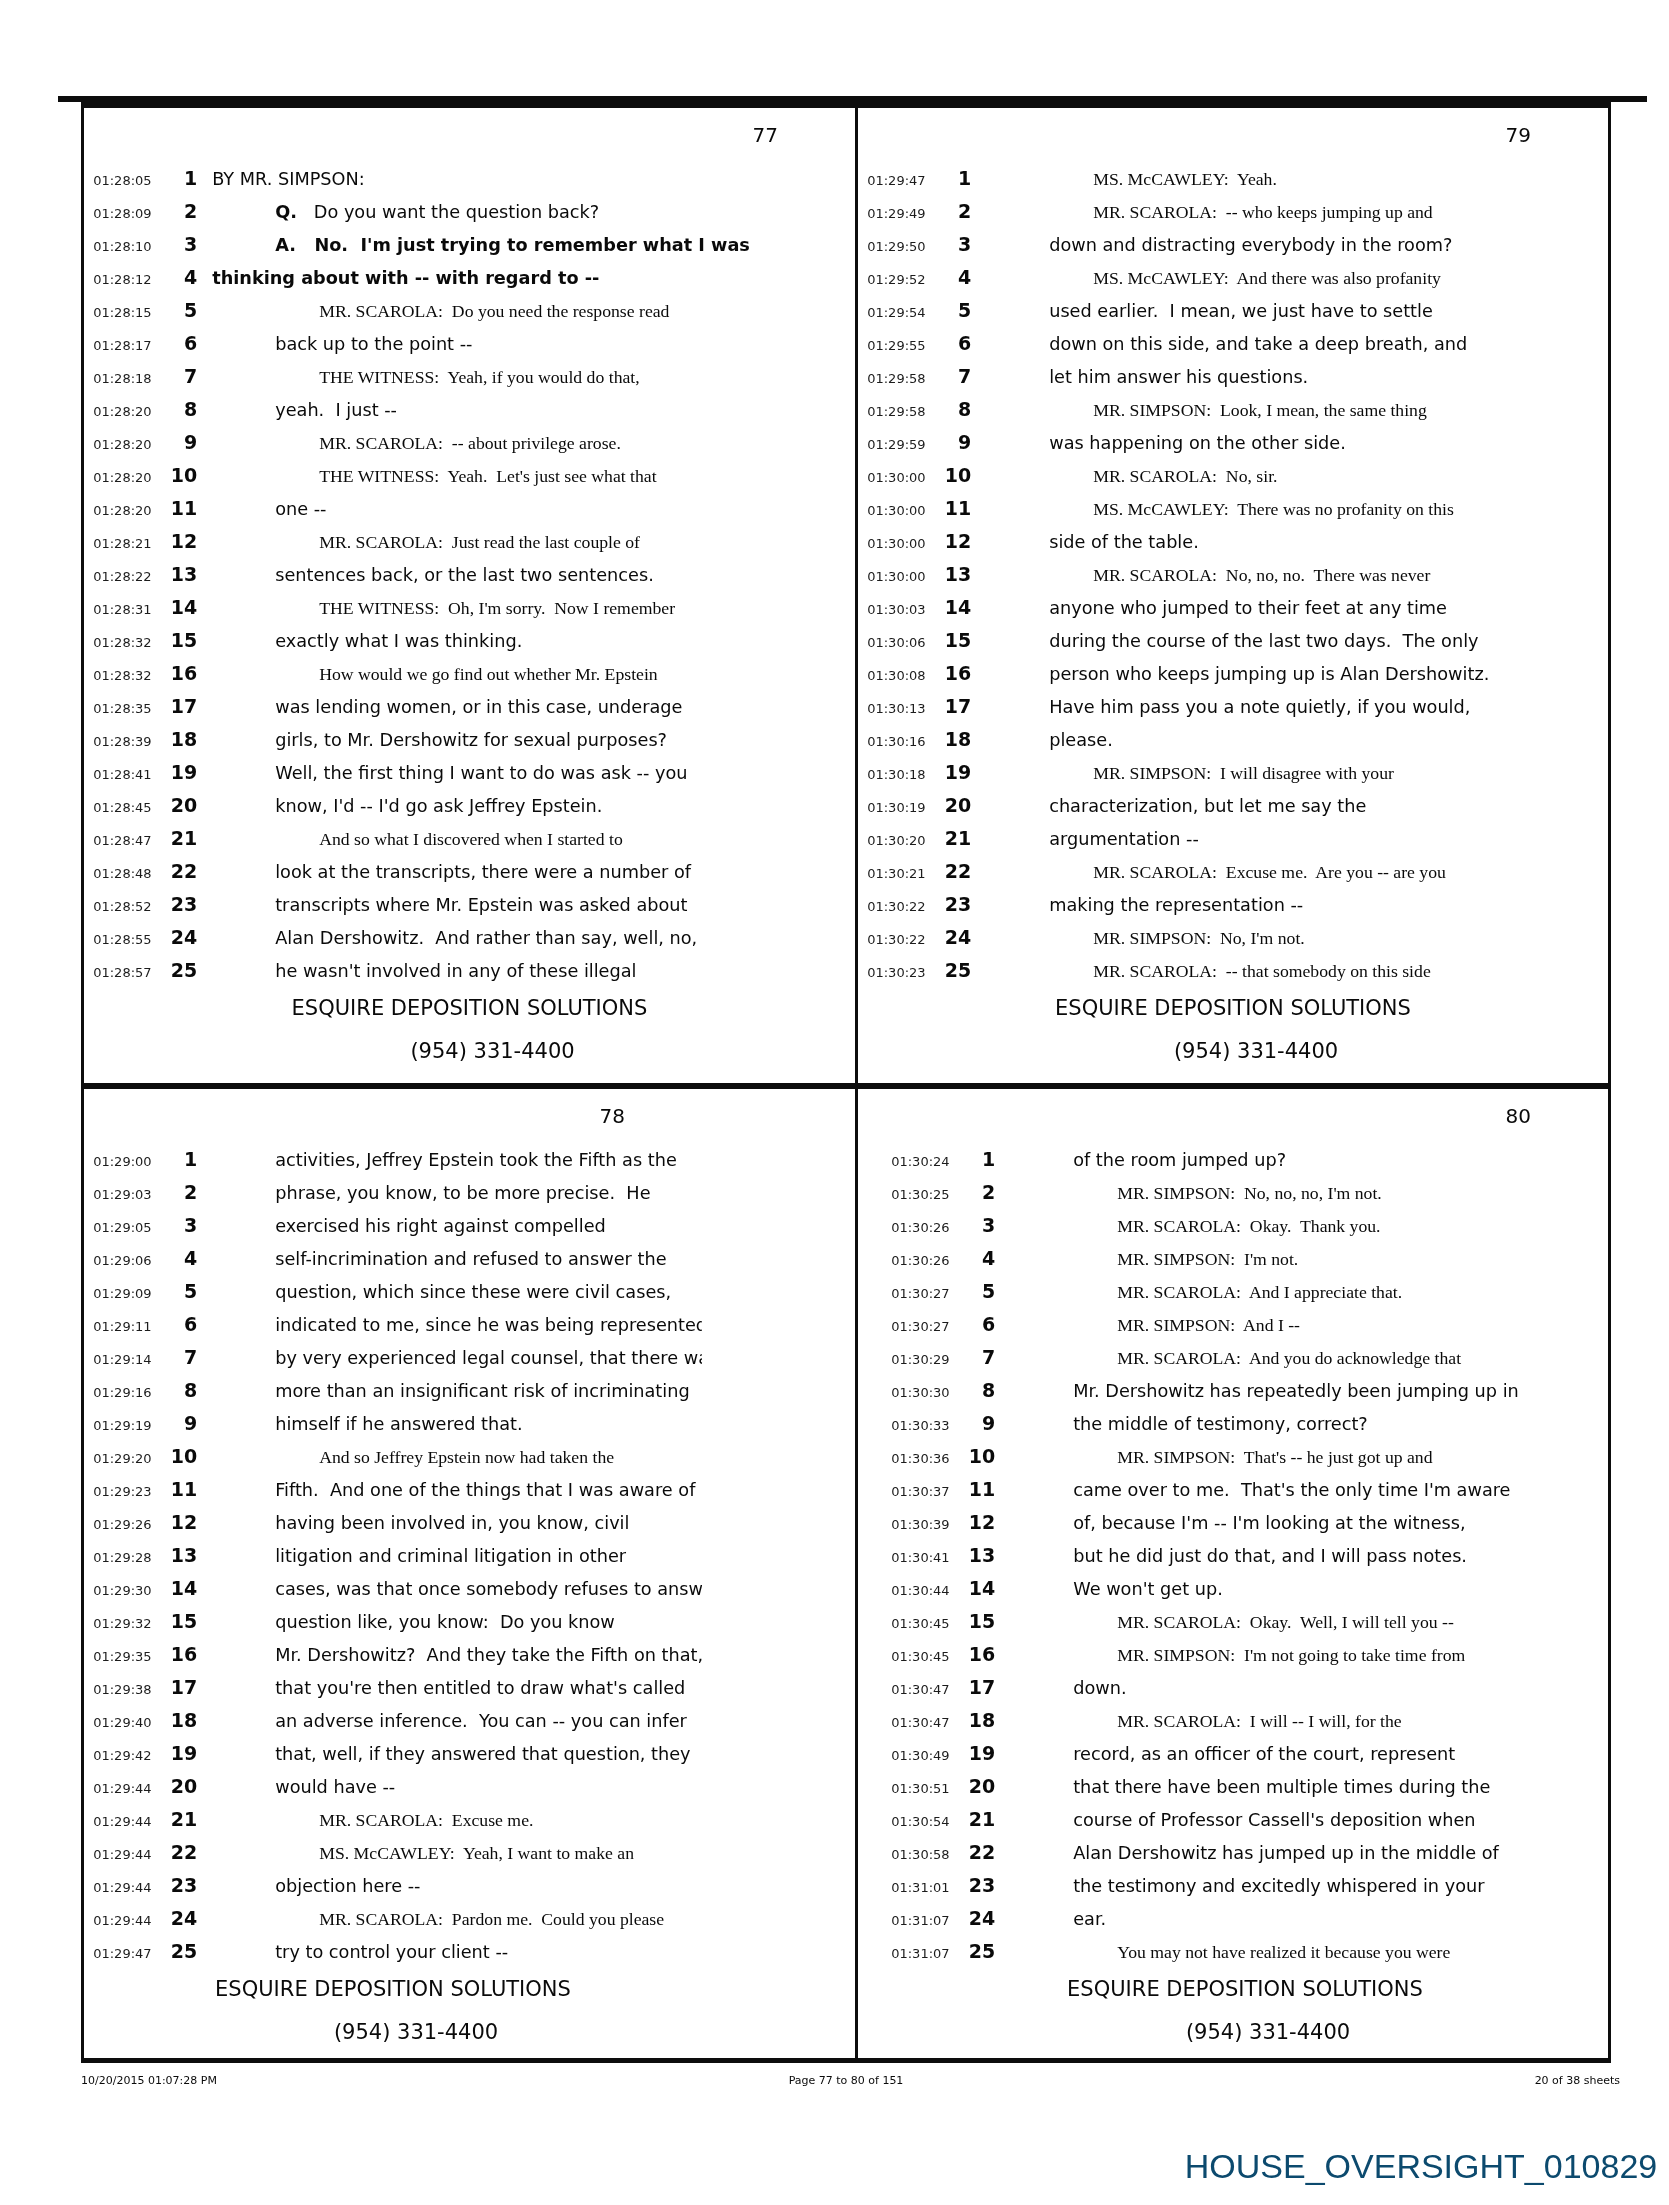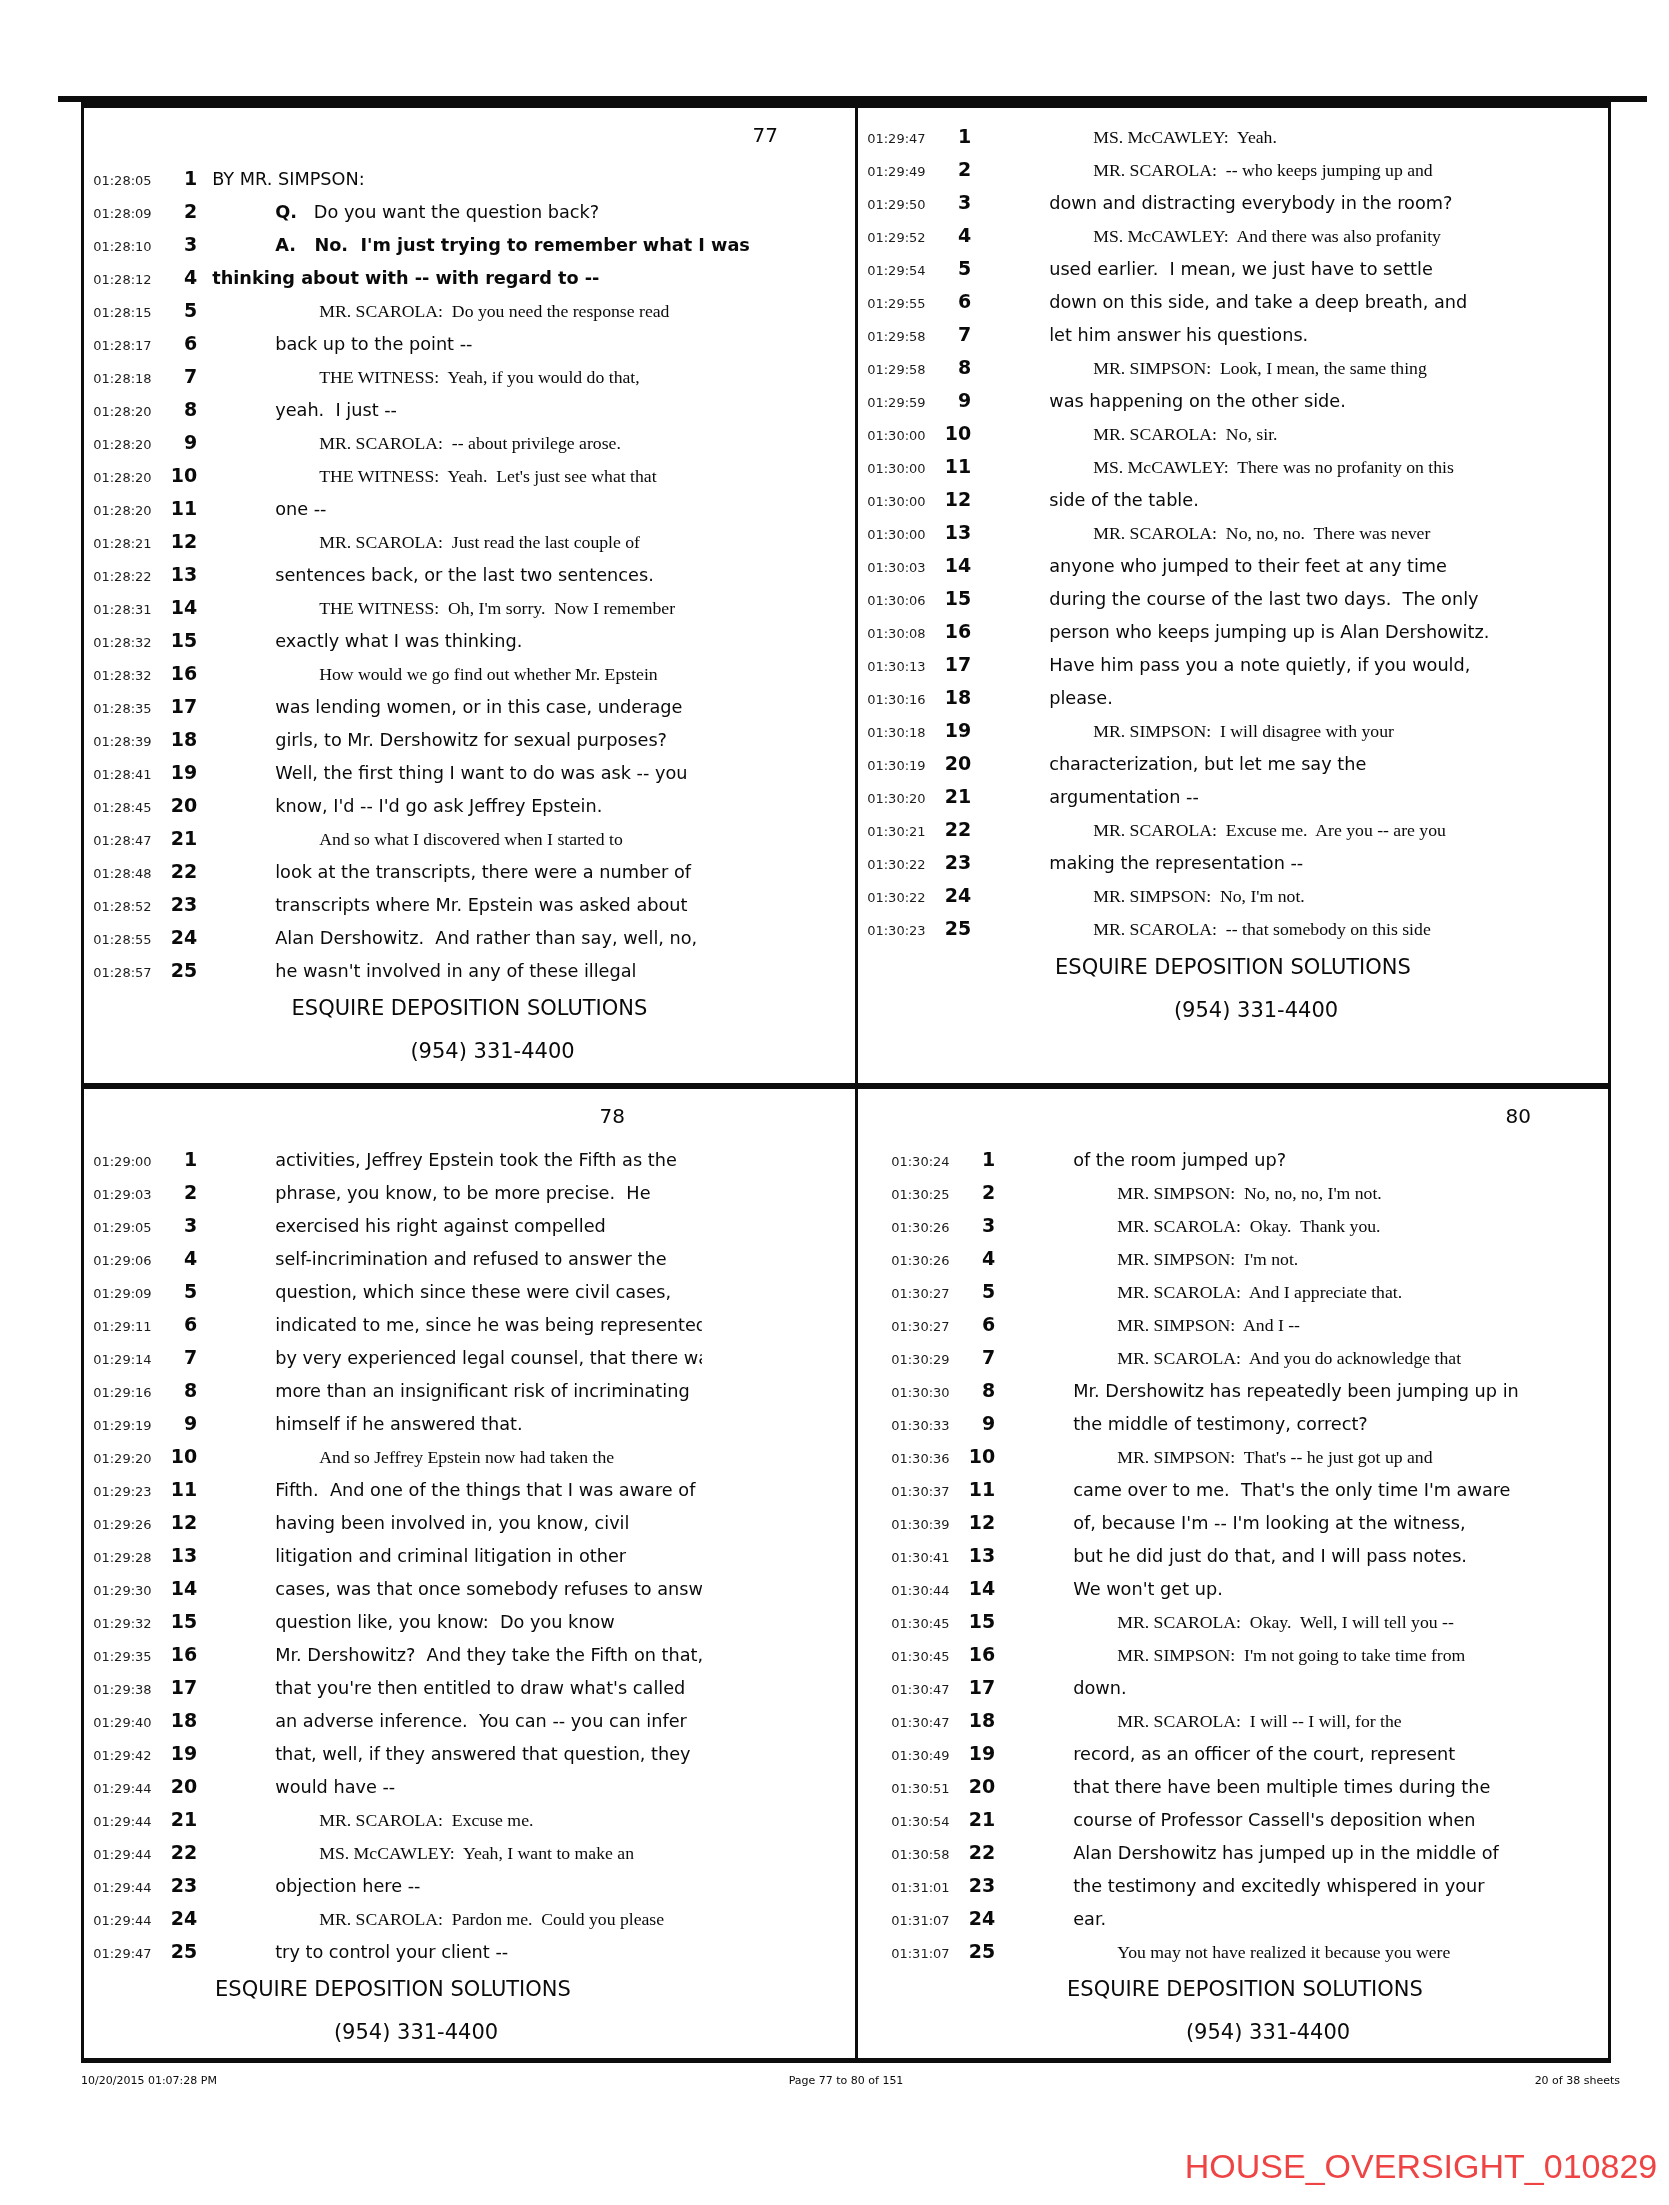--- a/index.html
+++ b/index.html
@@ -27,21 +27,21 @@
   .i2{padding-left:107px;font-family:Liberation Serif, serif;}
   .bold{font-weight:bold;}
   .qfoot{text-align:center;font-size:21px;line-height:21px;}
   .f1{margin-top:6.5px;}
   .f2{margin-top:22px;margin-left:46px;}
   .pfoot{position:absolute;top:2074px;left:0;width:100%;height:22px;font-size:11px;}
   .pfoot .pf-l{position:absolute;left:81px;top:0;}
   .pfoot .pf-c{position:absolute;left:846px;top:0;transform:translateX(-50%);}
   .pfoot .pf-r{position:absolute;right:49px;top:0;}
   .watermark{position:absolute;top:2147px;right:11.8px;font-size:34px;
-             font-family:"Liberation Sans",sans-serif;color:#ef4444;}
+             font-family:"Liberation Sans",sans-serif;color:#0c4a6e;}
 </style>
 </head>
 <body>
 
 <div class="page">
   <div class="topstreak"></div>
 
   <div class="box">
     <div class="vdiv"></div>
     <div class="hdiv"></div>
@@ -73,20 +73,21 @@
           <div class="line"><span class="ts">01:28:48</span><span class="ln">22</span><span class="tx i1">look at the transcripts, there were a number of</span></div>
           <div class="line"><span class="ts">01:28:52</span><span class="ln">23</span><span class="tx i1">transcripts where Mr. Epstein was asked about</span></div>
           <div class="line"><span class="ts">01:28:55</span><span class="ln">24</span><span class="tx i1">Alan Dershowitz.  And rather than say, well, no,</span></div>
           <div class="line"><span class="ts">01:28:57</span><span class="ln">25</span><span class="tx i1">he wasn't involved in any of these illegal</span></div>
         </div>
       <div class="qfoot f1">ESQUIRE DEPOSITION SOLUTIONS</div>
       <div class="qfoot f2">(954) 331-4400</div>
     </div>
 
     <div class="quad qtr">
+      <div class="pagenum">79</div>
       <div class="lines">
           <div class="line"><span class="ts">01:29:47</span><span class="ln">1</span><span class="tx i2">MS. McCAWLEY:  Yeah.</span></div>
           <div class="line"><span class="ts">01:29:49</span><span class="ln">2</span><span class="tx i2">MR. SCAROLA:  -- who keeps jumping up and</span></div>
           <div class="line"><span class="ts">01:29:50</span><span class="ln">3</span><span class="tx i1">down and distracting everybody in the room?</span></div>
           <div class="line"><span class="ts">01:29:52</span><span class="ln">4</span><span class="tx i2">MS. McCAWLEY:  And there was also profanity</span></div>
           <div class="line"><span class="ts">01:29:54</span><span class="ln">5</span><span class="tx i1">used earlier.  I mean, we just have to settle</span></div>
           <div class="line"><span class="ts">01:29:55</span><span class="ln">6</span><span class="tx i1">down on this side, and take a deep breath, and</span></div>
           <div class="line"><span class="ts">01:29:58</span><span class="ln">7</span><span class="tx i1">let him answer his questions.</span></div>
           <div class="line"><span class="ts">01:29:58</span><span class="ln">8</span><span class="tx i2">MR. SIMPSON:  Look, I mean, the same thing</span></div>
           <div class="line"><span class="ts">01:29:59</span><span class="ln">9</span><span class="tx i1">was happening on the other side.</span></div>

